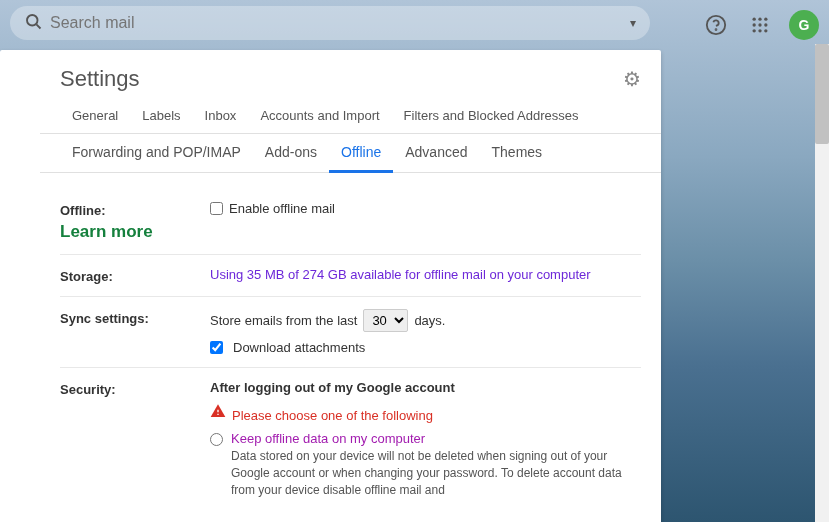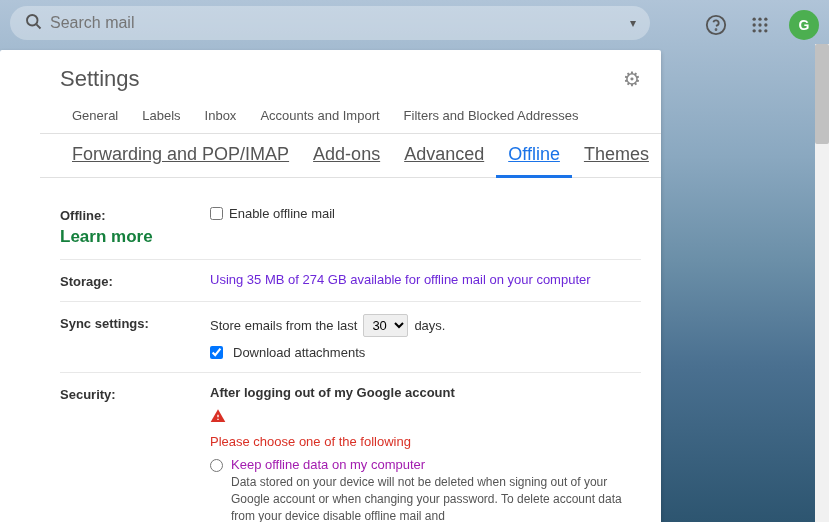--- a/index.html
+++ b/index.html
@@ -150,27 +150,26 @@
     .tabs-row2 {
       display: flex;
       align-items: center;
       padding: 0 20px;
       gap: 0;
       border-bottom: 1px solid #e0e0e0;
     }
 
     .tab-item2 {
       padding: 10px 12px;
-      font-size: 18px;
+      font-size: 14px;
       color: #555;
       cursor: pointer;
       white-space: nowrap;
       border-bottom: 3px solid transparent;
       margin-bottom: -1px;
-      text-decoration: underline;
     }
 
     .tab-item2.active {
       color: #1a73e8;
       border-bottom: 3px solid #1a73e8;
     }
 
     
     .content-area {
       padding: 16px 20px;
@@ -257,23 +256,22 @@
     }
 
     .security-title {
       font-size: 13px;
       font-weight: bold;
       color: #333;
     }
 
     .warning-row {
       display: flex;
-      align-items: flex-start;
+      align-items: flex-end;
       gap: 6px;
-      flex-direction: column;
     }
 
     .warning-icon {
       color: #d93025;
       font-size: 16px;
     }
 
     .warning-text {
       color: #d93025;
       font-size: 13px;
@@ -380,22 +378,22 @@
     <a class="tab-item">General</a>
     <a class="tab-item">Labels</a>
     <a class="tab-item">Inbox</a>
     <a class="tab-item">Accounts and Import</a>
     <a class="tab-item">Filters and Blocked Addresses</a>
   </div>
 
   <div class="tabs-row2">
     <a class="tab-item2">Forwarding and POP/IMAP</a>
     <a class="tab-item2">Add-ons</a>
+    <a class="tab-item2 active">Offline</a>
     <a class="tab-item2">Advanced</a>
-    <a class="tab-item2 active">Offline</a>
     <a class="tab-item2">Themes</a>
   </div>
 
   <div class="content-area">
 
     <div class="setting-row">
       <div class="setting-label offline-label-col">
         <span>Offline:</span>
         <a class="learn-more-link">Learn more</a>
       </div>

